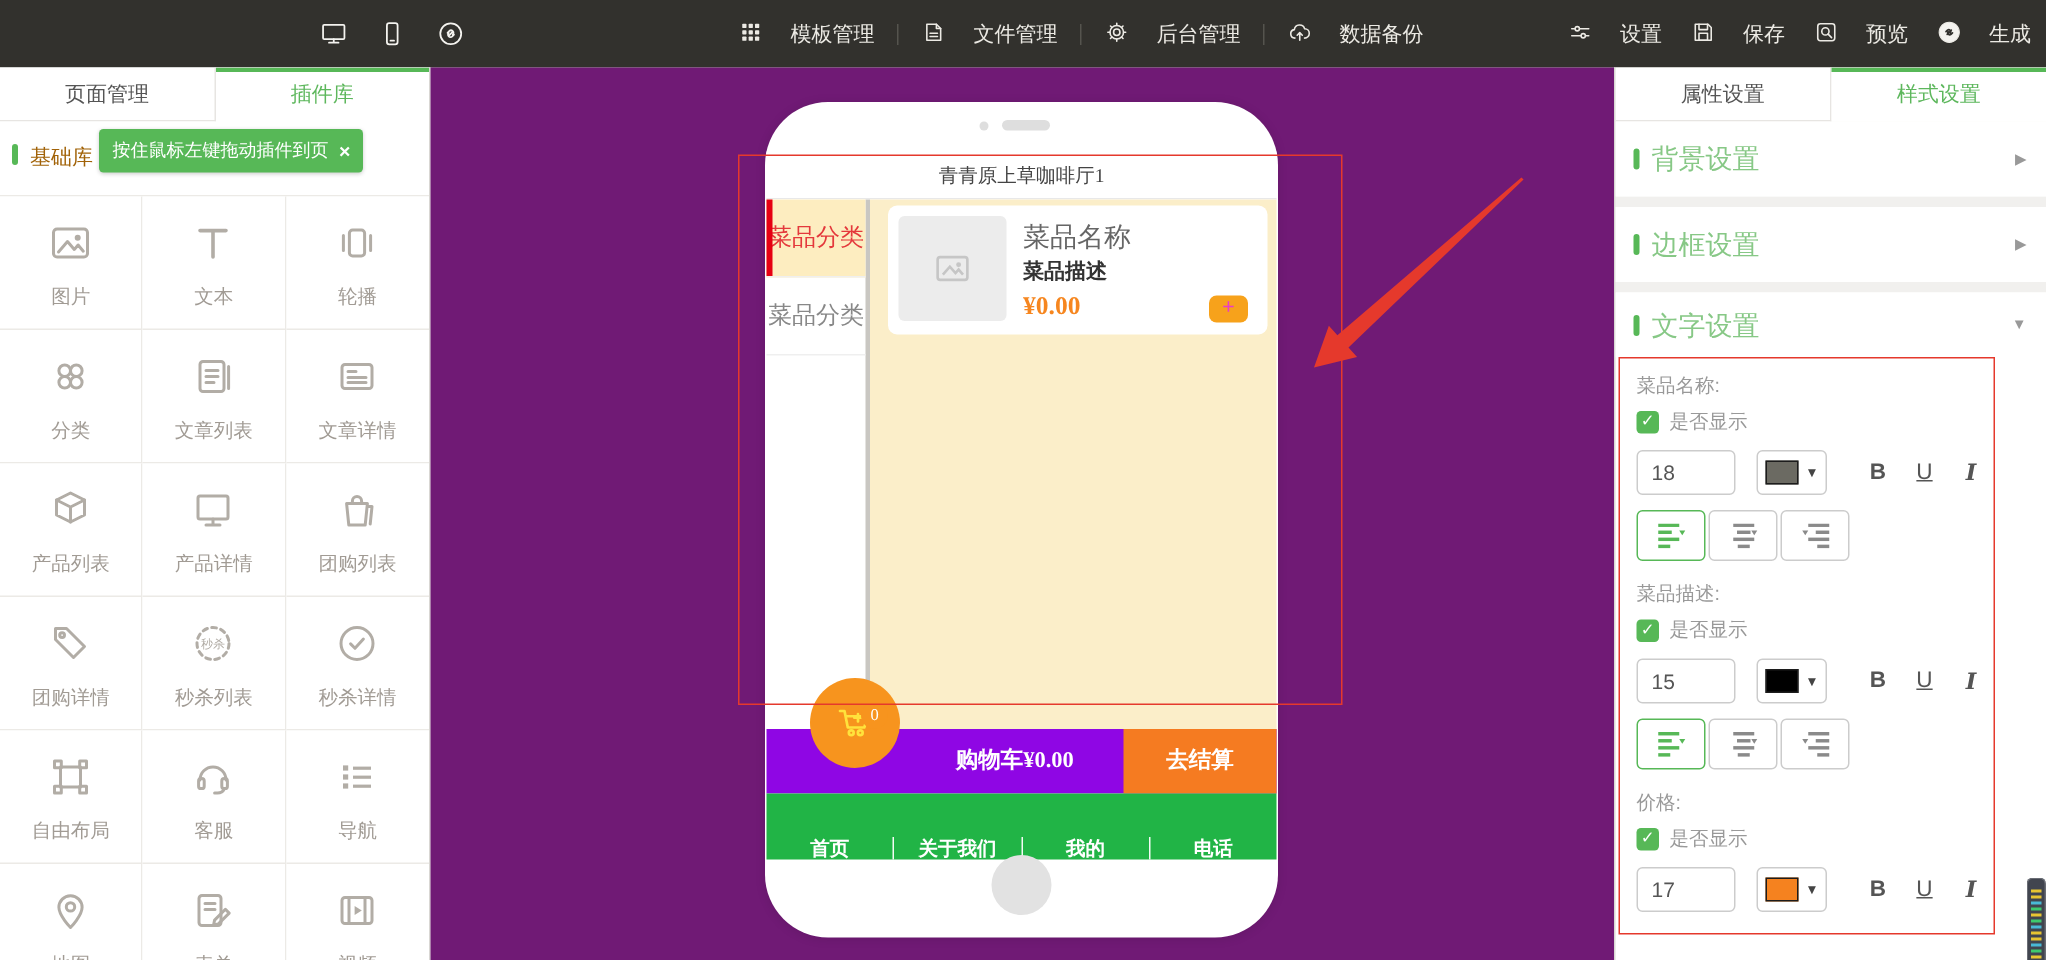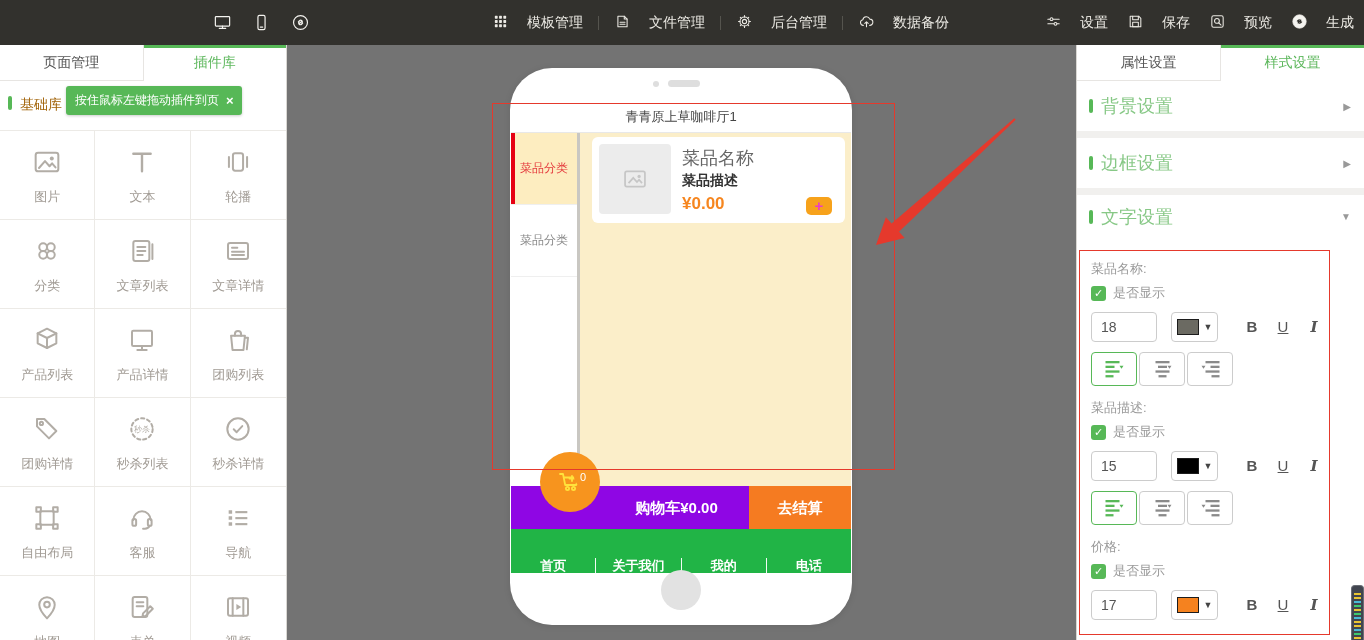--- a/index.html
+++ b/index.html
@@ -14,21 +14,21 @@
   .tb-right { right:10px; }
   .tb-item { display:flex; align-items:center; gap:18px; font-size:14px; color:#eceae4; cursor:pointer; white-space:nowrap; }
   .tb-item svg { width:17px; height:17px; stroke:#eceae4; }
   .tb-divider { width:1px; height:14px; background:#55544e; margin:0 15px; }
   .tb-right .tb-item { margin-left:19px;justify-content:space-between; }
   .tb-icon-btn svg { width:19px; height:19px; stroke:#f4f3ef; }
 
   
   .main { display:flex; height:595px; }
   .left-panel { width:287px; background:#fff; border-right:1px solid #d9d7d3; position:relative; overflow:hidden; }
-  .canvas { flex:1; position:relative; background:#737373; overflow:hidden; }
+  .canvas { flex:1; position:relative; background:#701a75; overflow:hidden;font-family:Liberation Serif, serif; }
   .right-panel { width:288px; background:#f1f0ee; border-left:1px solid #d9d7d3; position:relative; overflow:hidden; }
 
   
   .tabs { display:flex; height:36px; }
   .tab { flex:1; display:flex; align-items:center; justify-content:center; font-size:14px; color:#555;
          background:#fff; border-bottom:1px solid #e7e5e2; border-right:1px solid #e7e5e2; position:relative; cursor:pointer; }
   .tab:last-child { border-right:none; }
   .tab.active { color:#5db75c; border-bottom:1px solid transparent; }
   .tab.active::before { content:""; position:absolute; top:0; left:0; right:0; height:3px; background:#57b857; }
 
@@ -48,21 +48,21 @@
   .plugin-label { font-size:13px; color:#a19b94; margin-top:6px; }
 
   
   .phone { position:absolute; left:223px; top:23px; width:342px; height:557px; background:#fff; border-radius:42px; box-shadow:0 1px 7px rgba(0,0,0,.10); }
   .speaker-dot { position:absolute; left:143px; top:13px; width:6px; height:6px; border-radius:50%; background:#dedede; }
   .speaker-pill { position:absolute; left:158px; top:12px; width:32px; height:7px; border-radius:4px; background:#dedede; }
   .screen-header { position:absolute; top:33px; left:1px; right:1px; height:32px; background:#fff; border-bottom:1px solid #e8e8e8;
                    text-align:center; line-height:32px; font-size:13px; color:#444; }
   .screen-body { position:absolute; top:65px; left:1px; right:1px; height:353px; display:flex; background:#fff; }
   .menu-col { width:66px; background:#fff; }
-  .menu-item { height:72px; display:flex; align-items:center; justify-content:center; font-size:12px; color:#888;
+  .menu-item { height:52px; display:flex; align-items:center; justify-content:center; font-size:16px; color:#888;
                border-bottom:1px solid #efefef; position:relative; cursor:pointer; }
   .menu-item.active { background:#fdedc0; color:#e4393c; }
   .menu-item.active::before { content:""; position:absolute; left:0; top:0; bottom:0; width:4px; background:#e60012; }
   .menu-divider { width:3px; background:#c9c7c2; }
   .menu-main { flex:1; background:#fbeec9; padding:4px 6px 16px 12px; }
   .dish-card { position:relative; background:#fff; border-radius:6px; height:86px; padding:7px; }
   .dish-img { width:72px; height:70px; background:#ececec; border-radius:4px; display:flex; align-items:center; justify-content:center; color:#c6c6c6; }
   .dish-img svg { width:28px; height:28px; stroke:#c6c6c6; }
   .dish-name { position:absolute; left:90px; top:9px; font-size:18px; color:#666; }
   .dish-desc { position:absolute; left:90px; top:35px; font-size:14px; font-weight:bold; color:#333; }
@@ -88,21 +88,21 @@
   .arrow-svg { position:absolute; left:0; top:0; pointer-events:none; z-index:7; }
 
   
   .section { background:#fff; }
   .sec-head { height:50px; display:flex; align-items:center; padding:0 14px 0 12px; position:relative; cursor:pointer; background:#fff; }
   .sec-head .sec-label { margin-left:8px; font-size:18px; color:#87c886; }
   .chev { position:absolute; right:13px; color:#999; font-size:10px; }
   .gap { height:7px; background:#f1f0ee; }
   .text-section { background:#fff; min-height:445px; }
   .text-section .sec-head { height:43px; }
-  .text-box { border:1px solid #e5392c; margin:12px 34px 0 2px; padding:9px 8px 4px 11px; }
+  .text-box { border:1px solid #e5392c; margin:0 34px 0 2px; padding:9px 8px 4px 11px; }
   .tg-label { font-size:13px; color:#999; margin-bottom:6px; }
   .tg-show { display:flex; align-items:center; gap:7px; font-size:13px; color:#999; margin-bottom:10px; }
   .checkbox { width:15px; height:15px; background:#57b857; border-radius:3px; color:#fff; font-size:11px; line-height:15px; text-align:center; cursor:pointer; }
   .tg-controls { display:flex; align-items:center; margin-bottom:10px; }
   .size-input { width:66px; height:30px; border:1px solid #ccc; border-radius:4px; padding:0 9px; font-size:14px; color:#555; outline:none; }
   .color-btn { width:52px; height:30px; border:1px solid #ccc; border-radius:4px; background:#fff; display:flex; align-items:center; justify-content:center; gap:5px; margin-left:14px; cursor:pointer; }
   .swatch { width:22px; height:16px; border:1px solid #1c1c1c; }
   .caret { font-size:9px; color:#444; }
   .bui { display:flex; gap:17px; margin-left:27px; font-size:15px; color:#555; }
   .bui span { cursor:pointer; width:14px; text-align:center; }

